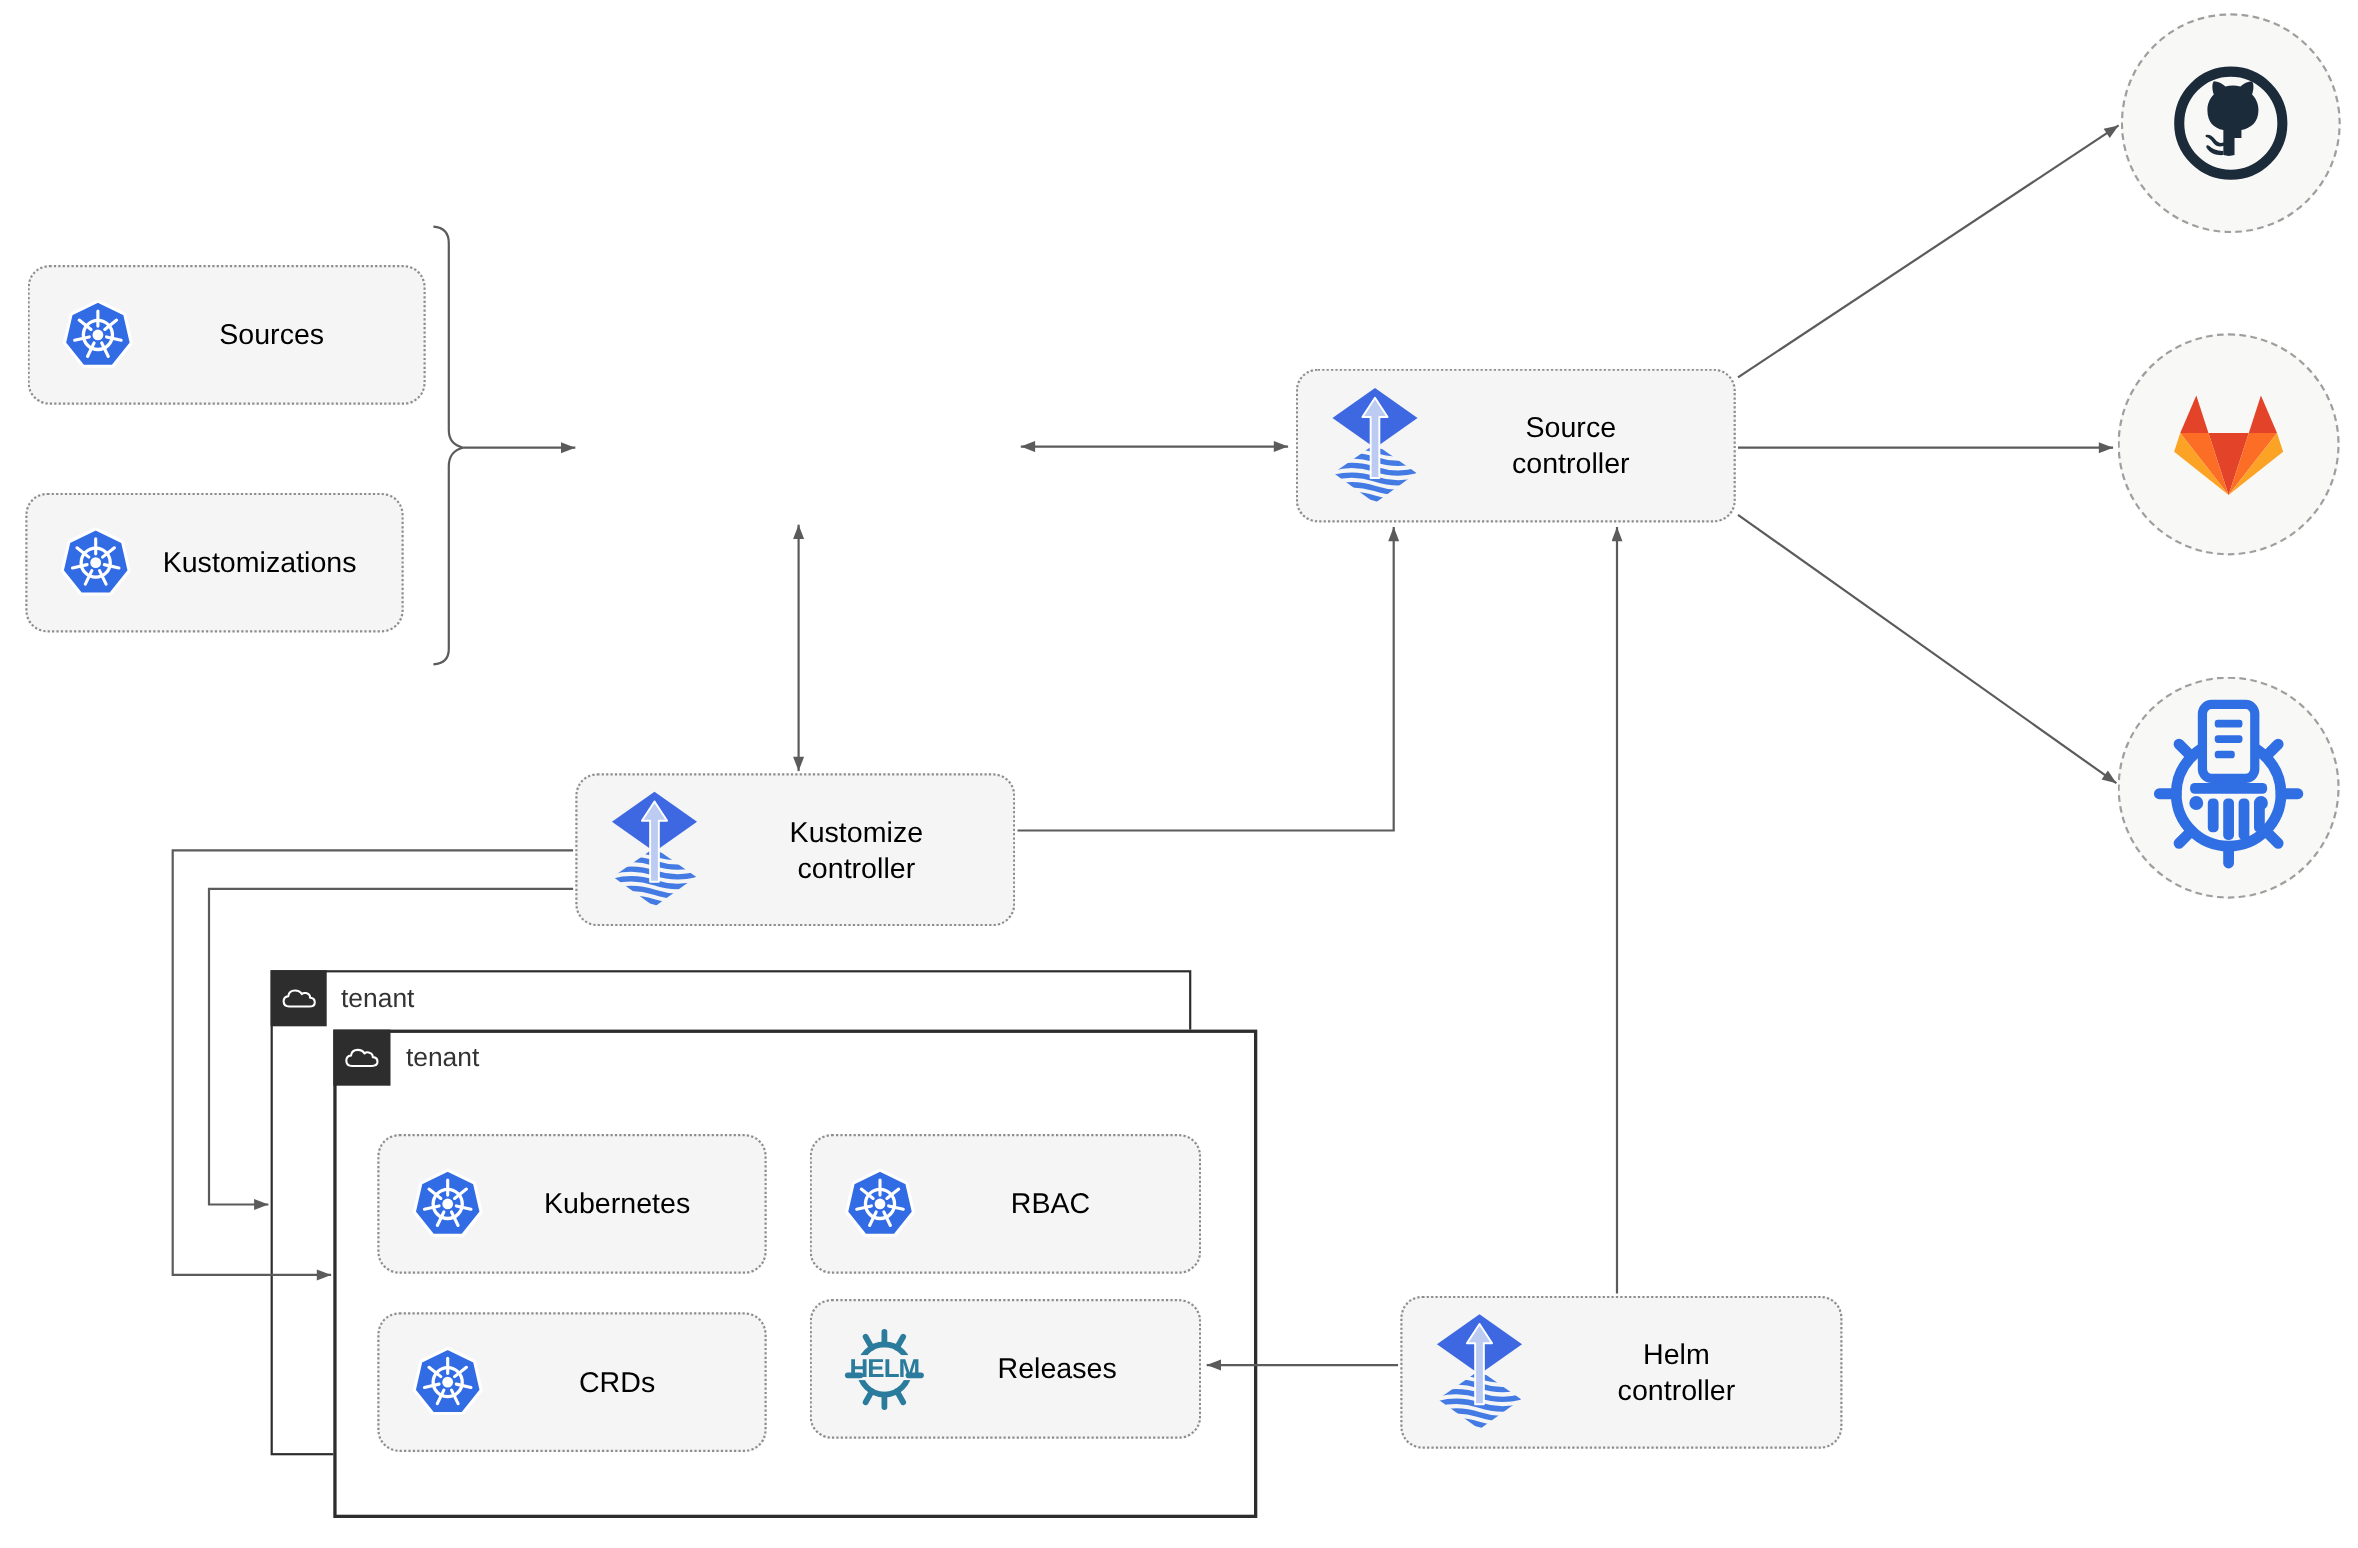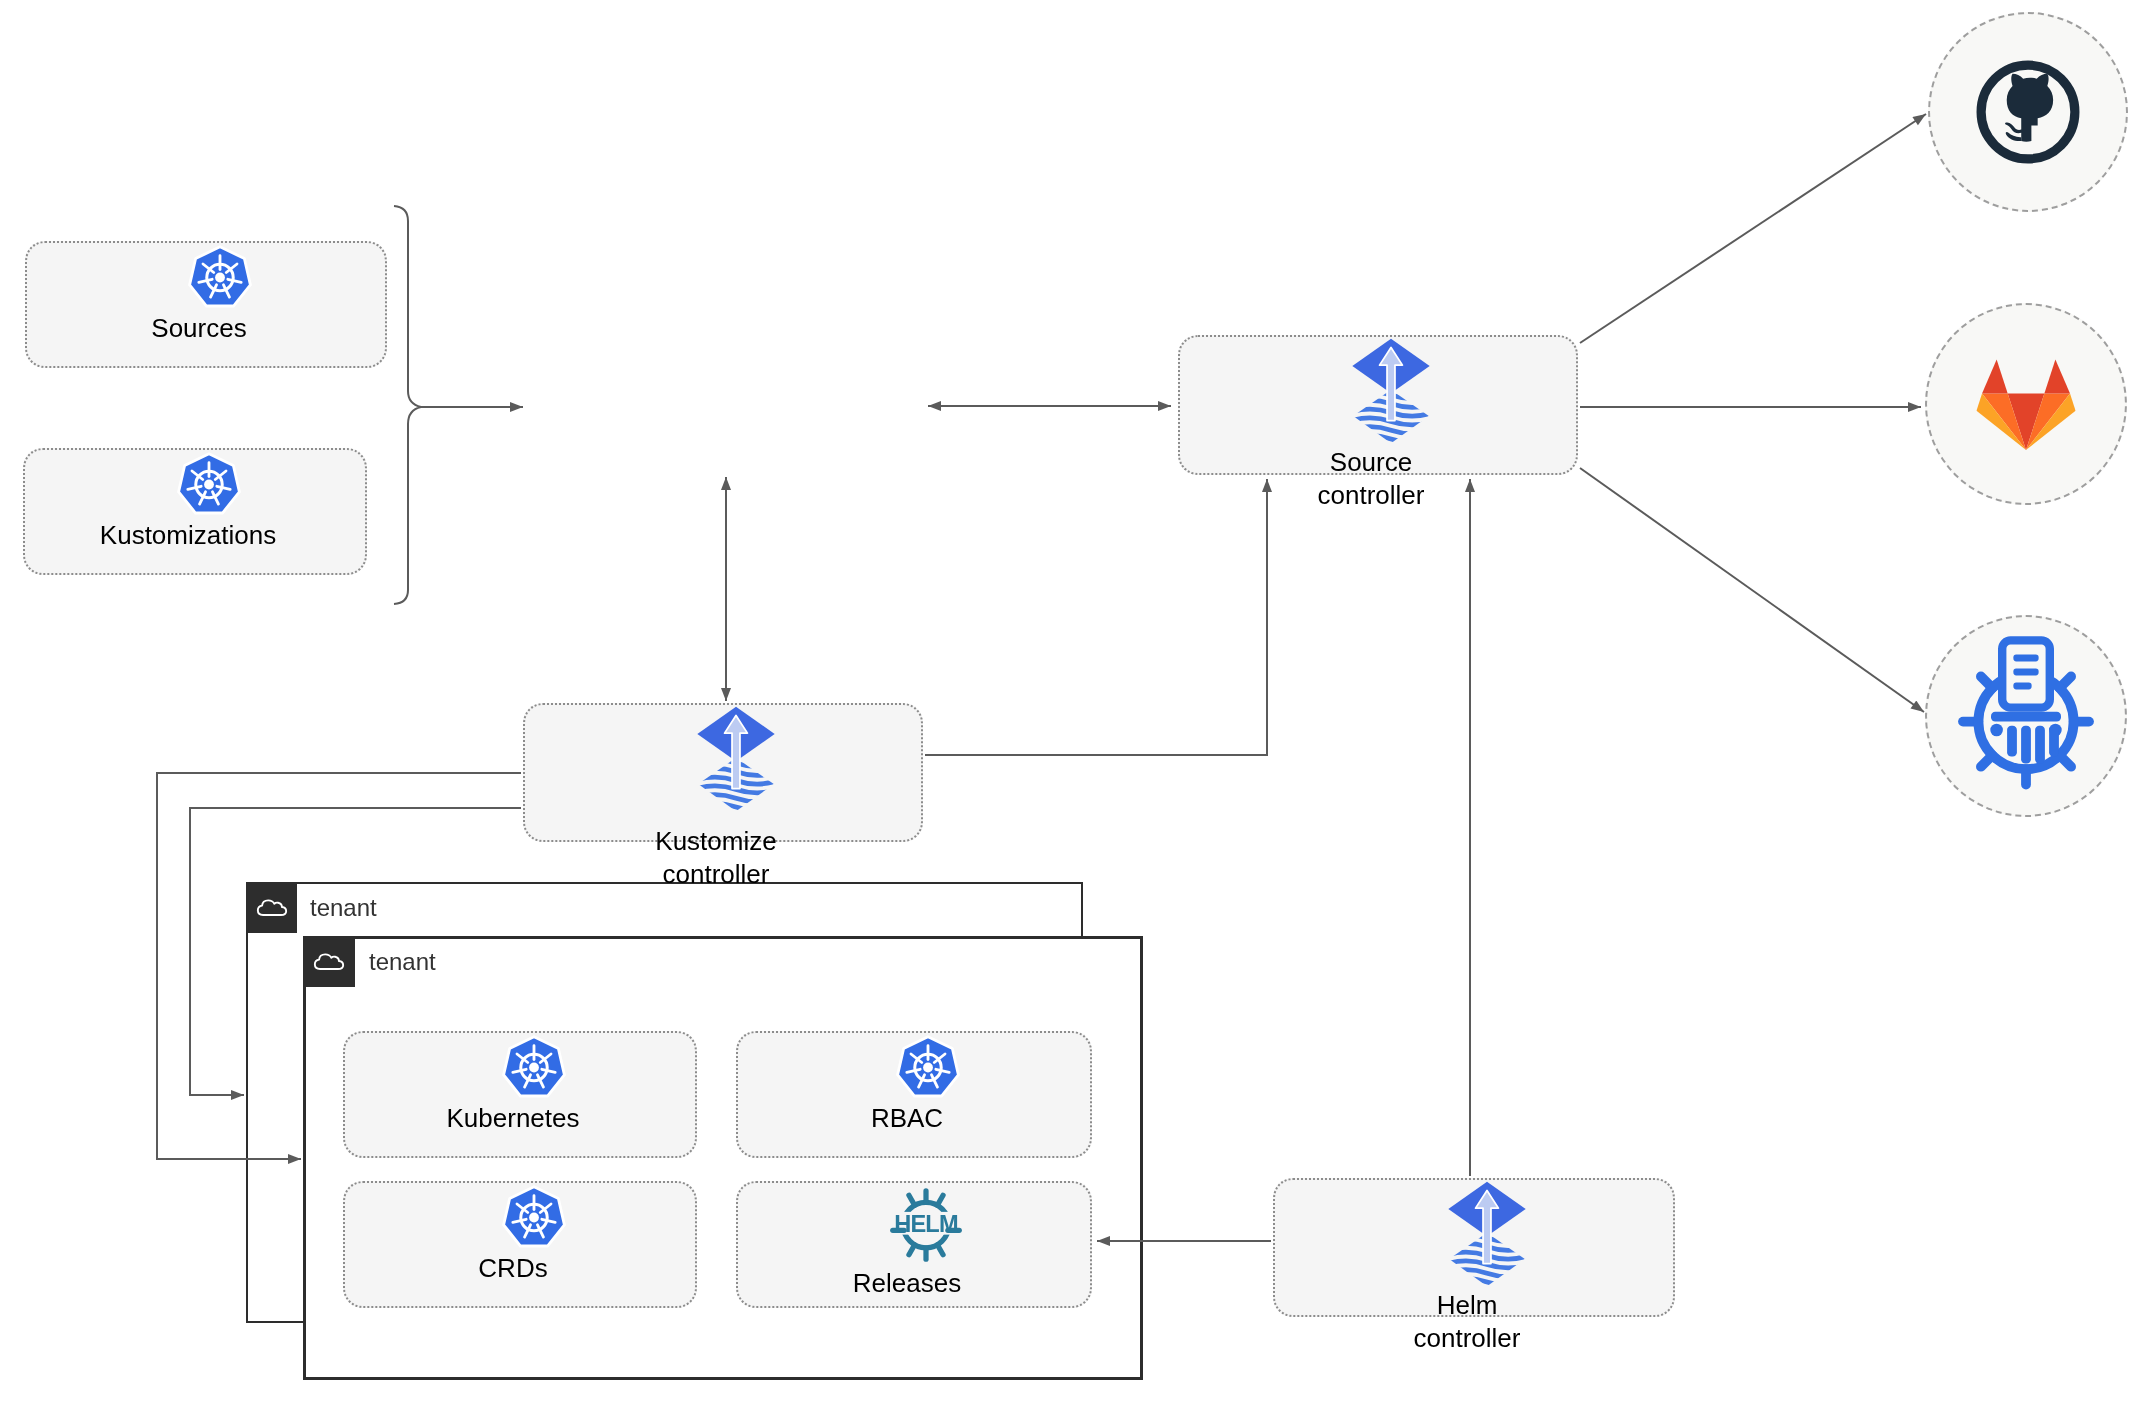--- a/index.html
+++ b/index.html
@@ -1,19 +1,19 @@
 <!DOCTYPE html>
 <html><head>
 <meta charset="utf-8">
 <style>
   html,body{margin:0;padding:0;background:#fff;}
   .canvas{position:relative;width:2144px;height:1407px;background:#ffffff;
           font-family:"Liberation Sans",sans-serif;overflow:hidden;}
   .node{position:absolute;box-sizing:border-box;background:#F5F5F5;
-        border:2px dotted #8C8C8C;border-radius:20px;display:flex;align-items:center;z-index:3;flex-direction:column;}
+        border:2px dotted #8C8C8C;border-radius:20px;display:flex;align-items:center;z-index:3;}
   .node .label{flex:1;text-align:center;font-size:26px;color:#000;line-height:33px;padding-right:14px;}
   .node .icon{flex:0 0 auto;margin-left:28px;}
   .two-line{display:flex;flex-direction:column;}
   .tenant-box{position:absolute;box-sizing:border-box;}
   .tenant-back{border:2px solid #2D2D2D;background:transparent;z-index:1;}
   .tenant-front{border:3px solid #2D2D2D;background:#ffffff;z-index:2;}
   .tenant-tag{position:absolute;background:#2D2D2D;display:flex;align-items:center;justify-content:center;}
   .tenant-name{position:absolute;font-size:24px;color:#333;display:flex;align-items:center;height:51px;}
   .provider{position:absolute;box-sizing:border-box;border:2.5px dashed #9E9E9E;border-radius:50%;
             background:#F8F8F6;display:flex;align-items:center;justify-content:center;z-index:3;}
@@ -185,21 +185,21 @@
       <div class="label">Kubernetes</div>
     </div>
 
     <div class="node" style="left:430px;top:92px;width:356px;height:127px;">
       <svg class="icon" width="68" height="69">
           <use href="#ic-k8s"></use>
         </svg>
       <div class="label">RBAC</div>
     </div>
 
-    <div class="node" style="left:37px;top:242px;width:354px;height:127px;">
+    <div class="node" style="left:37px;top:254px;width:354px;height:127px;">
       <svg class="icon" width="68" height="69">
           <use href="#ic-k8s"></use>
         </svg>
       <div class="label">CRDs</div>
     </div>
 
     <div class="node" style="left:430px;top:242px;width:356px;height:127px;">
       <svg class="icon" width="84" height="84" viewBox="0 0 96 96" style="margin-left:24px;">
         <circle cx="48" cy="48" r="26" fill="none" stroke="#2A7B9C" stroke-width="6"></circle>
         <rect x="5" y="33" width="86" height="26" fill="#F5F5F5"></rect>

